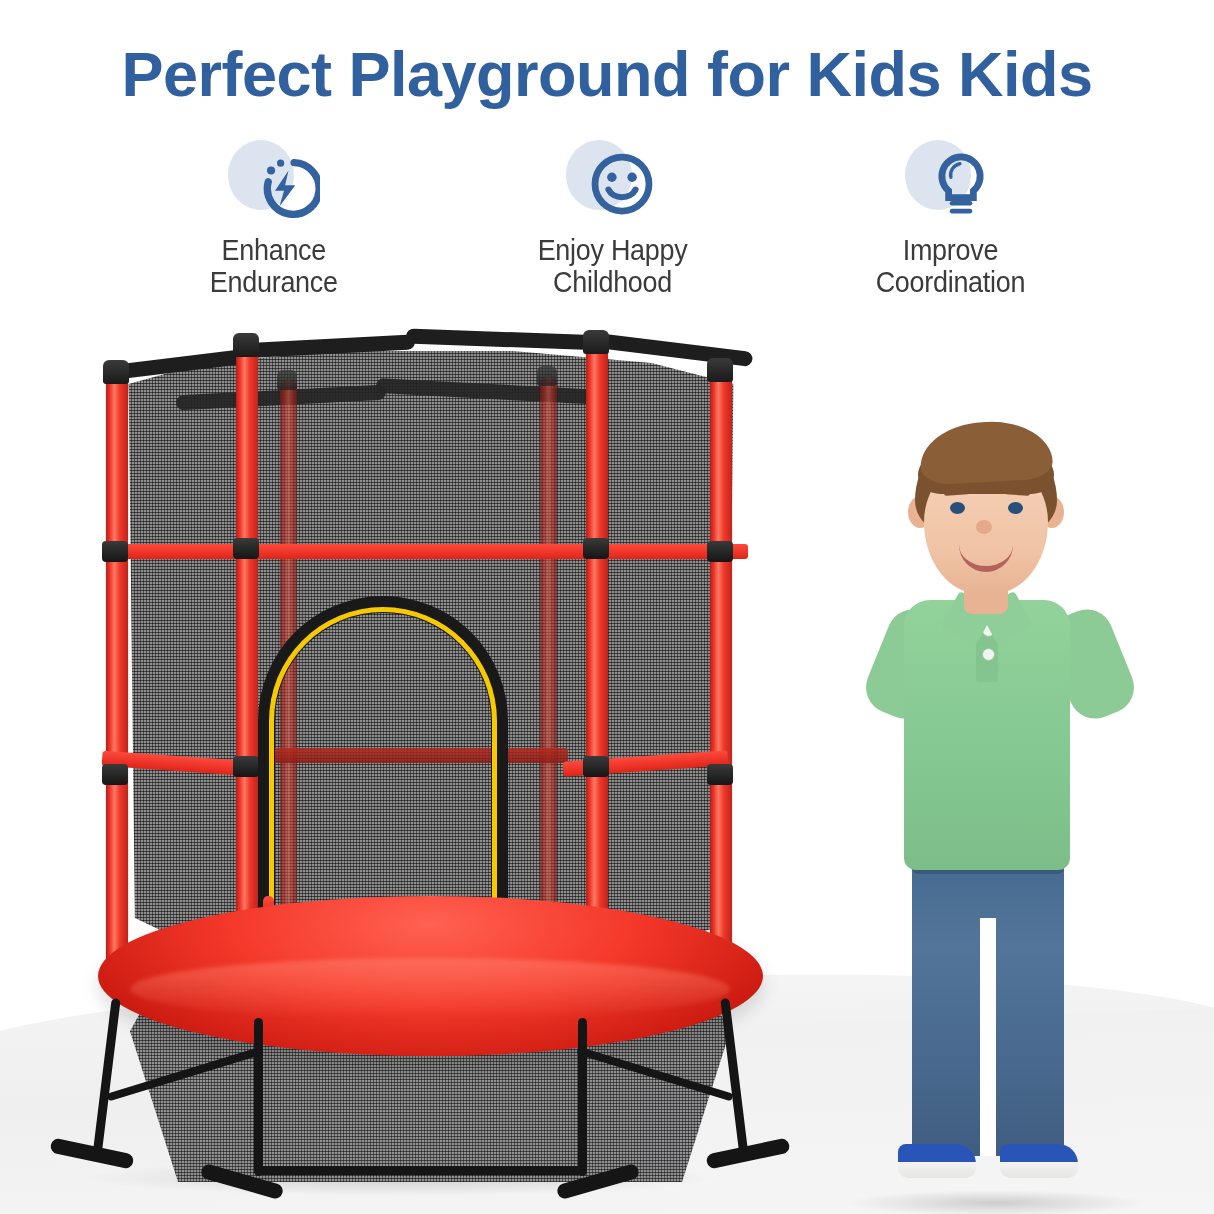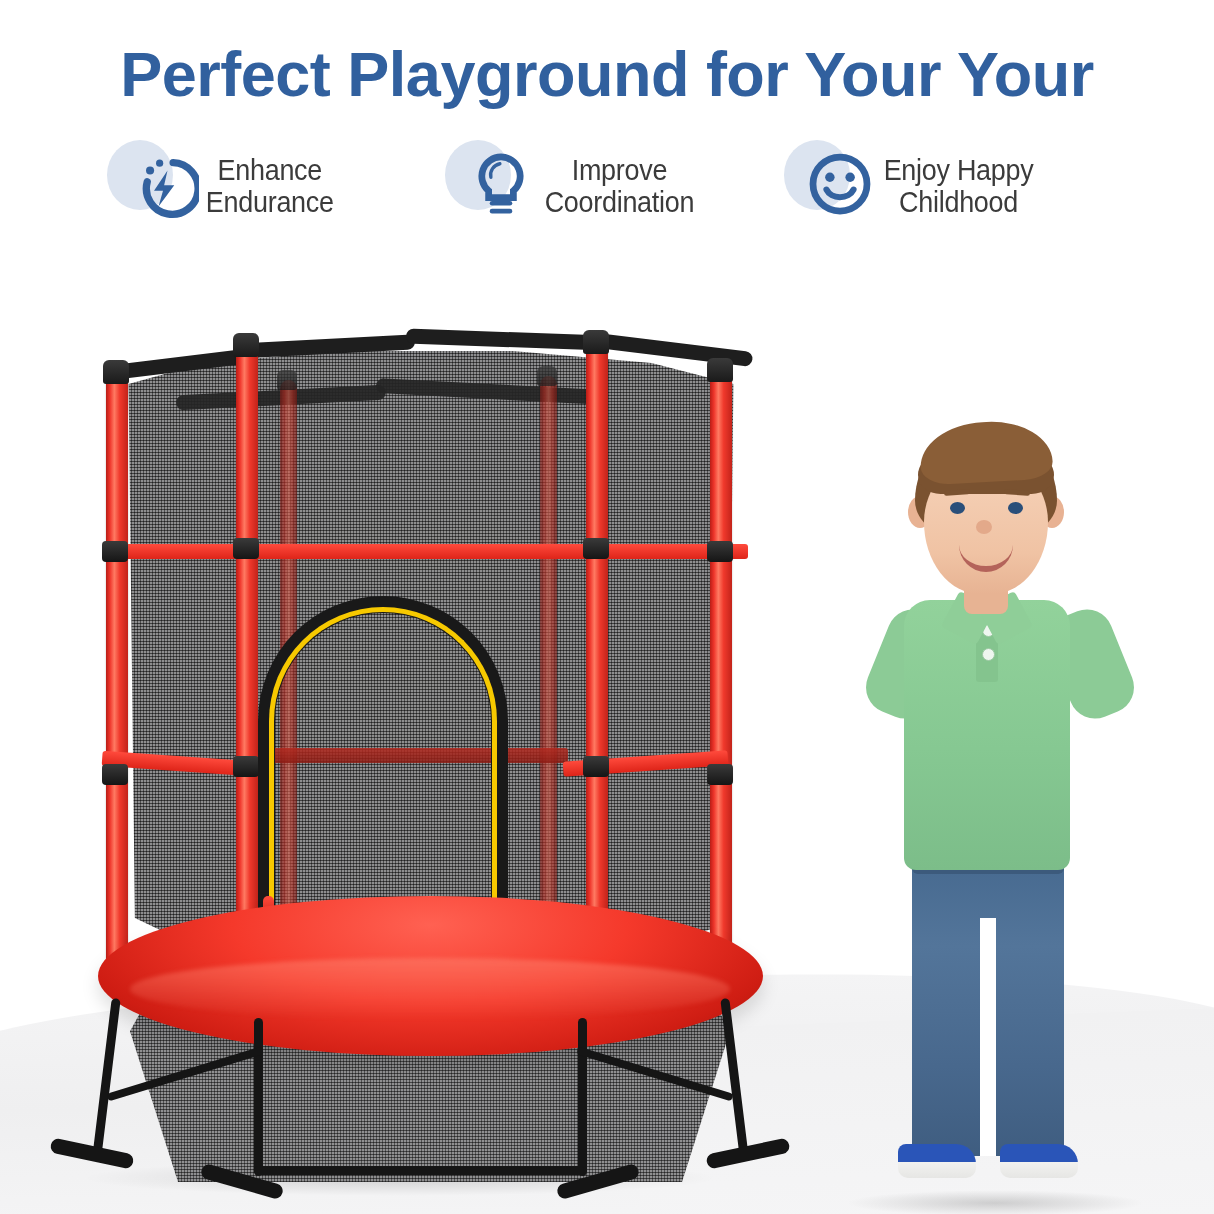--- a/index.html
+++ b/index.html
@@ -16,21 +16,21 @@
     color:#31609e;white-space:nowrap;
     font-family:"Liberation Sans","DejaVu Sans",sans-serif;
   }
 
   
   #features{
     position:absolute;left:105px;top:138px;width:1015px;height:180px;
     display:flex;align-items:flex-start;
   }
   .feature{
-    flex:1 1 0;display:flex;flex-direction:row;align-items:center;
+    flex:1 1 0;display:flex;flex-direction:column;align-items:center;
     position:relative;
   }
   .feat-icon{
     position:relative;width:96px;height:90px;margin-bottom:6px;
   }
   .feat-blob{
     position:absolute;left:2px;top:2px;width:66px;height:70px;
     border-radius:50%;background:#dce4f0;
   }
   .feat-glyph{
@@ -251,21 +251,21 @@
     background:radial-gradient(ellipse at center,rgba(0,0,0,.16),rgba(0,0,0,0) 70%);
   }
   #tramp-shadow{
     position:absolute;left:80px;top:842px;width:640px;height:36px;
     background:radial-gradient(ellipse at center,rgba(0,0,0,.14),rgba(0,0,0,0) 70%);
   }
 </style>
 </head>
 <body>
 
-<div id="headline">Perfect Playground for Your Your</div>
+<div id="headline">Perfect Playground for Kids Kids</div>
 
 <div id="features">
 
   <div class="feature">
     <div class="feat-icon">
       <div class="feat-blob"></div>
       <svg class="feat-glyph" viewBox="0 0 64 64">
         <path d="M41 13 A23 23 0 1 1 18 30" fill="none" stroke="#33629f" stroke-width="6.5" stroke-linecap="round"></path>
         <circle cx="20.5" cy="20" r="3.6" fill="#33629f"></circle>
         <circle cx="29" cy="13.5" r="3.2" fill="#33629f"></circle>
@@ -274,42 +274,42 @@
     </div>
     <div class="feat-label">Enhance
 Endurance</div>
   </div>
 
 
   <div class="feature">
     <div class="feat-icon">
       <div class="feat-blob"></div>
       <svg class="feat-glyph" viewBox="0 0 64 64">
+        <circle cx="32" cy="32" r="24" fill="none" stroke="#33629f" stroke-width="6"></circle>
+        <circle cx="23" cy="26" r="4.2" fill="#33629f"></circle>
+        <circle cx="41" cy="26" r="4.2" fill="#33629f"></circle>
+        <path d="M20 37 a13 11 0 0 0 24 0" fill="none" stroke="#33629f" stroke-width="5.5" stroke-linecap="round"></path>
+      </svg>
+    </div>
+    <div class="feat-label">Enjoy Happy
+Childhood</div>
+  </div>
+
+  <div class="feature">
+    <div class="feat-icon">
+      <div class="feat-blob"></div>
+      <svg class="feat-glyph" viewBox="0 0 64 64">
         <path d="M32 8 a17 17 0 0 1 11 30 v6 h-22 v-6 A17 17 0 0 1 32 8 z" fill="none" stroke="#33629f" stroke-width="6"></path>
         <path d="M23 26 a10 10 0 0 1 8 -12" fill="none" stroke="#33629f" stroke-width="3" stroke-linecap="round"></path>
         <rect x="22" y="47" width="20" height="4.2" rx="2" fill="#33629f"></rect>
         <rect x="22" y="54" width="20" height="4.2" rx="2" fill="#33629f"></rect>
       </svg>
     </div>
     <div class="feat-label">Improve
 Coordination</div>
-  </div>
-
-  <div class="feature">
-    <div class="feat-icon">
-      <div class="feat-blob"></div>
-      <svg class="feat-glyph" viewBox="0 0 64 64">
-        <circle cx="32" cy="32" r="24" fill="none" stroke="#33629f" stroke-width="6"></circle>
-        <circle cx="23" cy="26" r="4.2" fill="#33629f"></circle>
-        <circle cx="41" cy="26" r="4.2" fill="#33629f"></circle>
-        <path d="M20 37 a13 11 0 0 0 24 0" fill="none" stroke="#33629f" stroke-width="5.5" stroke-linecap="round"></path>
-      </svg>
-    </div>
-    <div class="feat-label">Enjoy Happy
-Childhood</div>
   </div>
 </div>
 
 <div id="stage">
 
   <div id="floor"></div>
   <div id="floor2"></div>
 
   <div id="tramp-shadow"></div>
   <div id="boy-shadow"></div>

